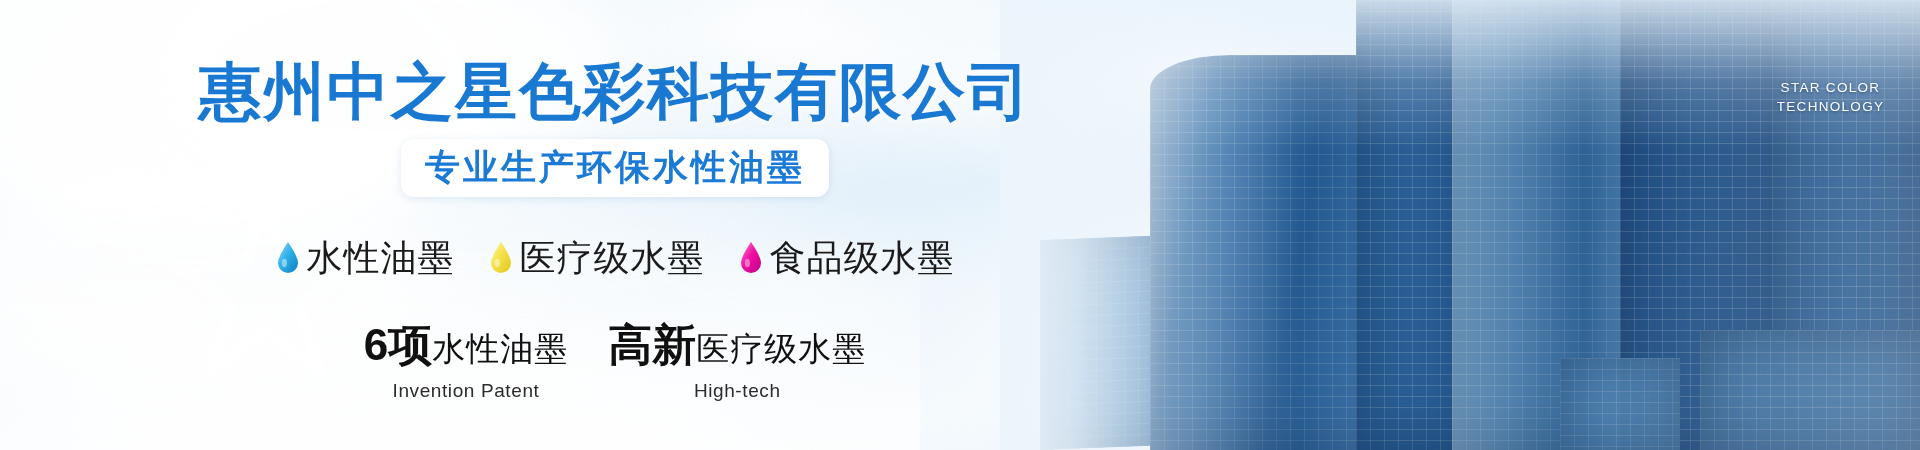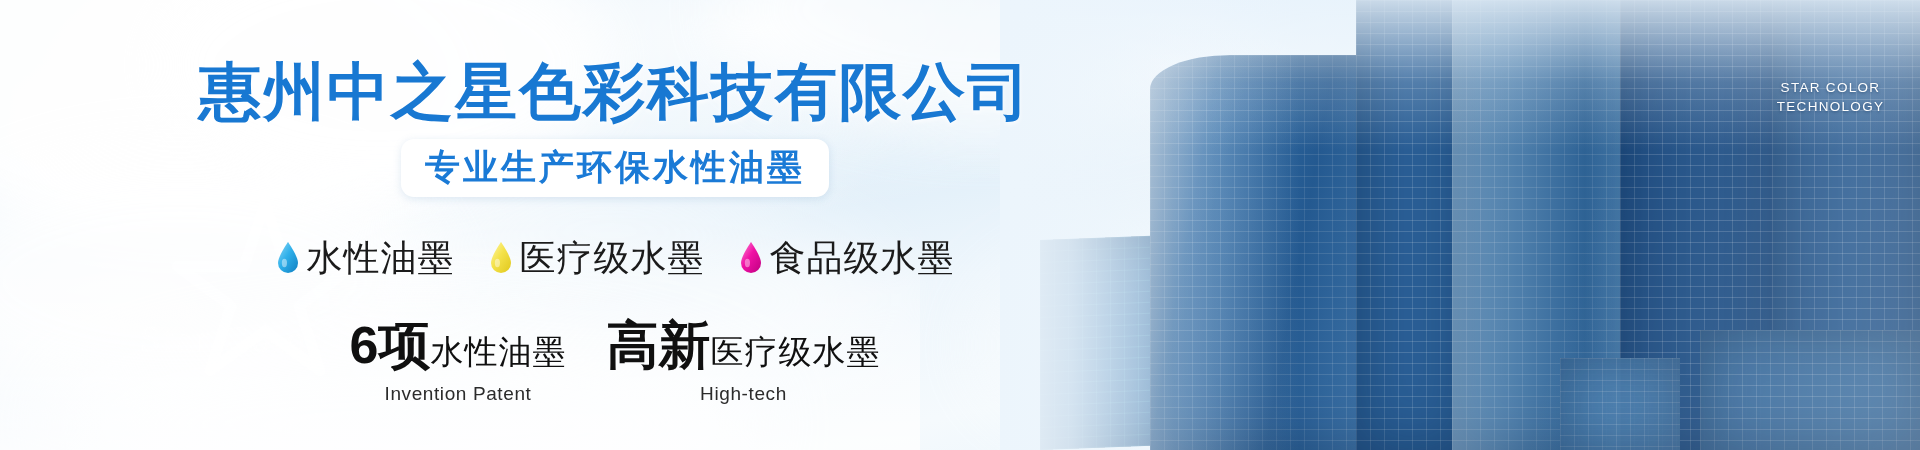--- a/index.html
+++ b/index.html
@@ -273,21 +273,21 @@
   }
   .badge {
     text-align: center;
   }
   .badge-cn {
     white-space: nowrap;
     line-height: 46px;
     color: #101010;
   }
   .badge-strong {
-    font-size: 52px;
+    font-size: 44px;
     font-weight: bold;
     letter-spacing: 0px;
   }
   .badge-rest {
     font-size: 33px;
     font-weight: normal;
     letter-spacing: 1px;
   }
   .badge-en {
     font-size: 19px;

